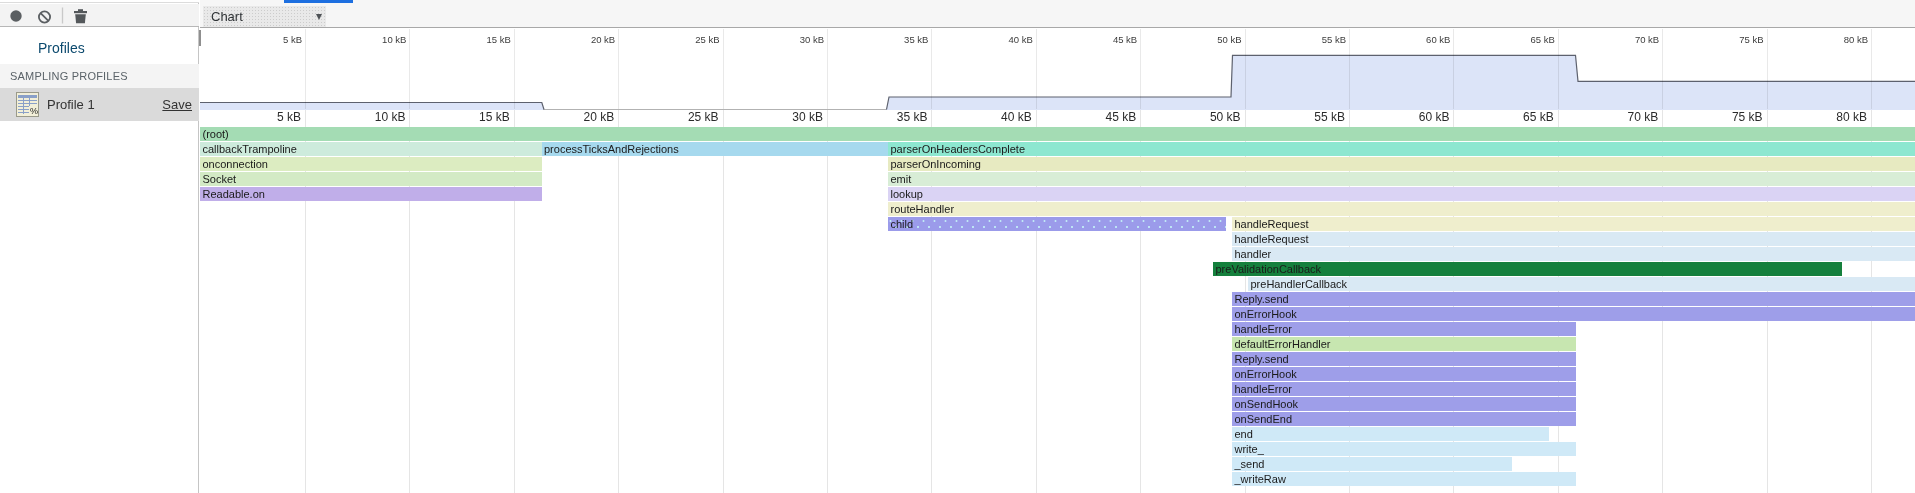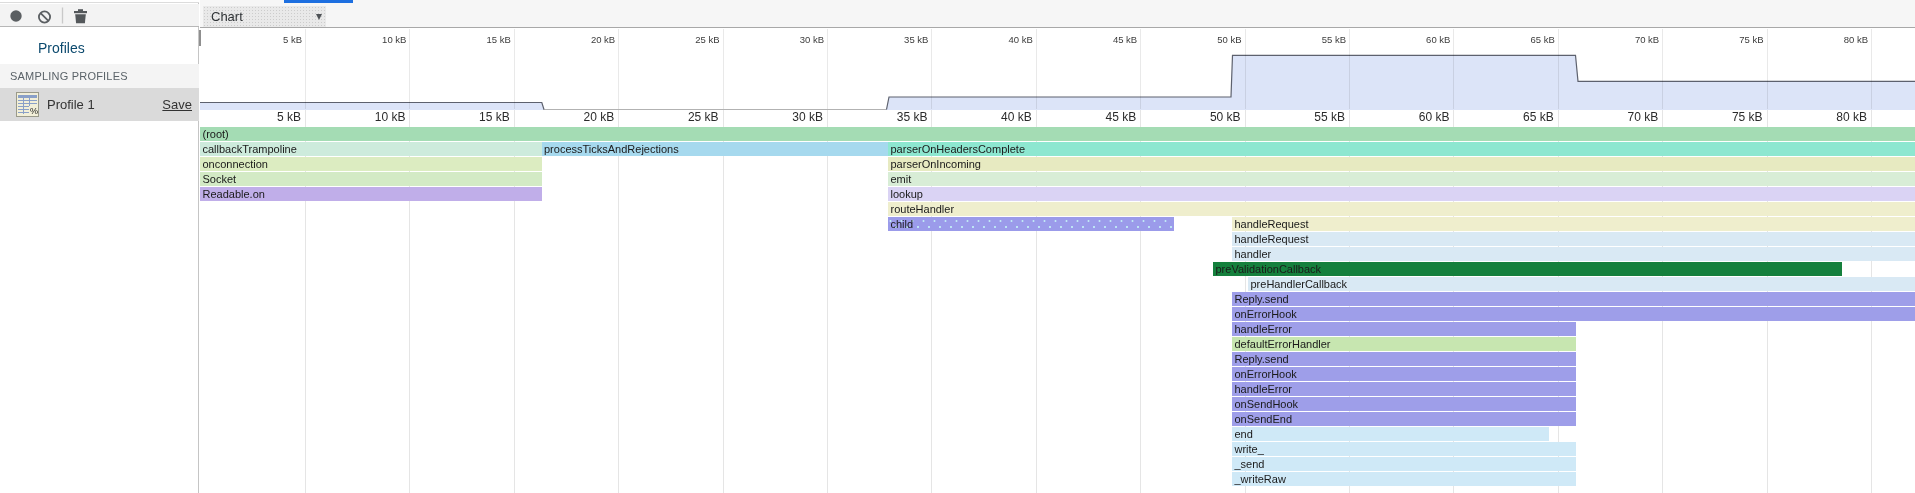--- a/index.html
+++ b/index.html
@@ -141,38 +141,38 @@
 <div class="bar" style="left:200px;top:142px;width:349px;background-color:#cdebdc">callbackTrampoline</div>
 <div class="bar" style="left:541.5px;top:142px;width:346.5px;background-color:#a6d9ee">processTicksAndRejections</div>
 <div class="bar" style="left:888px;top:142px;width:1027px;background-color:#8de7d0">parserOnHeadersComplete</div>
 <div class="bar" style="left:200px;top:157px;width:341.5px;background-color:#dcecc1">onconnection</div>
 <div class="bar" style="left:888px;top:157px;width:1027px;background-color:#e7eac1">parserOnIncoming</div>
 <div class="bar" style="left:200px;top:172px;width:341.5px;background-color:#d3eac5">Socket</div>
 <div class="bar" style="left:888px;top:172px;width:1027px;background-color:#d8edd6">emit</div>
 <div class="bar" style="left:200px;top:187px;width:341.5px;background-color:#c0aee9">Readable.on</div>
 <div class="bar" style="left:888px;top:187px;width:1027px;background-color:#dad3f4">lookup</div>
 <div class="bar" style="left:888px;top:202px;width:1027px;background-color:#efeecd">routeHandler</div>
-<div class="bar dots" style="left:888px;top:217px;width:286px;background-color:#9b9bea">child</div>
+<div class="bar dots" style="left:888px;top:217px;width:338px;background-color:#9b9bea">child</div>
 <div class="bar" style="left:1232px;top:217px;width:683px;background-color:#efeecd">handleRequest</div>
 <div class="bar" style="left:1232px;top:232px;width:683px;background-color:#d9e9f4">handleRequest</div>
 <div class="bar" style="left:1232px;top:247px;width:683px;background-color:#d9e9f4">handler</div>
 <div class="bar" style="left:1213px;top:262px;width:629px;background-color:#15803d">preValidationCallback</div>
 <div class="bar" style="left:1248px;top:277px;width:683px;background-color:#d9e9f4">preHandlerCallback</div>
 <div class="bar" style="left:1232px;top:292px;width:683px;background-color:#9e9ee9">Reply.send</div>
 <div class="bar" style="left:1232px;top:307px;width:683px;background-color:#9e9ee9">onErrorHook</div>
 <div class="bar" style="left:1232px;top:322px;width:344px;background-color:#9e9ee9">handleError</div>
 <div class="bar" style="left:1232px;top:337px;width:344px;background-color:#c7e6b0">defaultErrorHandler</div>
 <div class="bar" style="left:1232px;top:352px;width:344px;background-color:#9e9ee9">Reply.send</div>
 <div class="bar" style="left:1232px;top:367px;width:344px;background-color:#9e9ee9">onErrorHook</div>
 <div class="bar" style="left:1232px;top:382px;width:344px;background-color:#9e9ee9">handleError</div>
 <div class="bar" style="left:1232px;top:397px;width:344px;background-color:#9e9ee9">onSendHook</div>
 <div class="bar" style="left:1232px;top:412px;width:344px;background-color:#9e9ee9">onSendEnd</div>
 <div class="bar" style="left:1232px;top:427px;width:317px;background-color:#cfe9f7">end</div>
 <div class="bar" style="left:1232px;top:442px;width:344px;background-color:#cfe9f7">write_</div>
-<div class="bar" style="left:1232px;top:457px;width:344px;background-color:#cfe9f7">_send</div>
+<div class="bar" style="left:1232px;top:457px;width:280px;background-color:#cfe9f7">_send</div>
 <div class="bar" style="left:1232px;top:472px;width:344px;background-color:#cfe9f7">_writeRaw</div>
 
 <div id="sidebar">
   <div id="sb-top"></div>
   <div id="sb-toolbar">
     <svg width="199" height="23" viewBox="0 0 199 23">
       <circle cx="16" cy="12" r="5.7" fill="#5b5f62"></circle>
       <circle cx="44.5" cy="13" r="5.6" fill="none" stroke="#5b5f62" stroke-width="1.8"></circle>
       <line x1="40.6" y1="9.1" x2="48.4" y2="16.9" stroke="#5b5f62" stroke-width="1.8"></line>
       <line x1="62.5" y1="3.5" x2="62.5" y2="19.5" stroke="#c9c9c9" stroke-width="1.3"></line>

